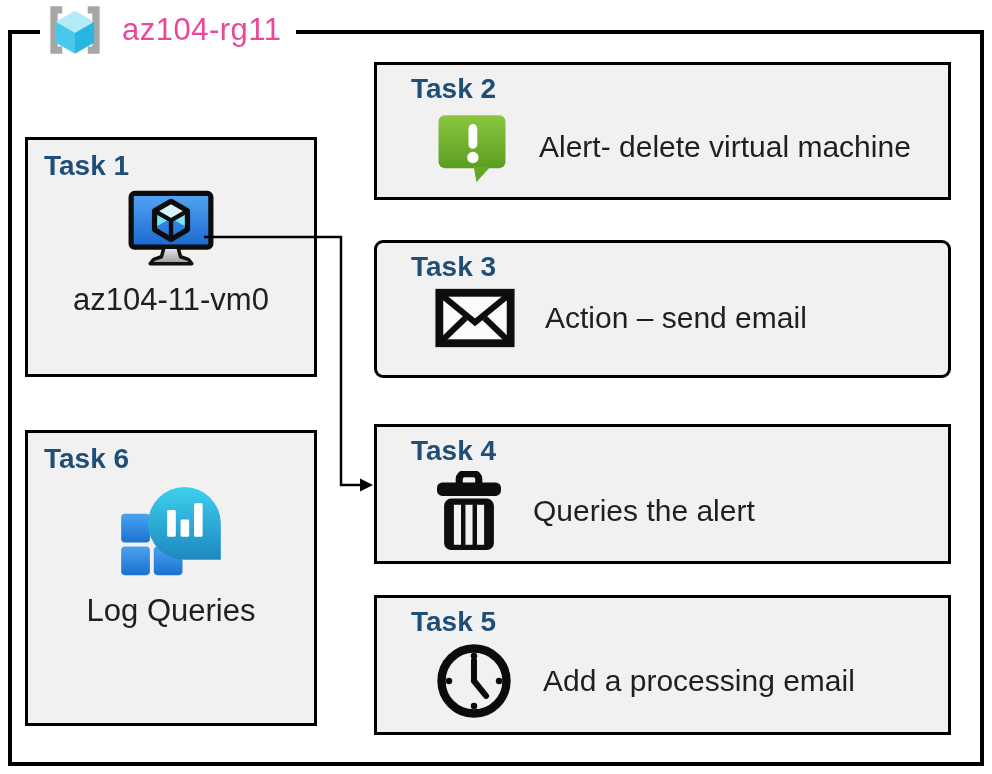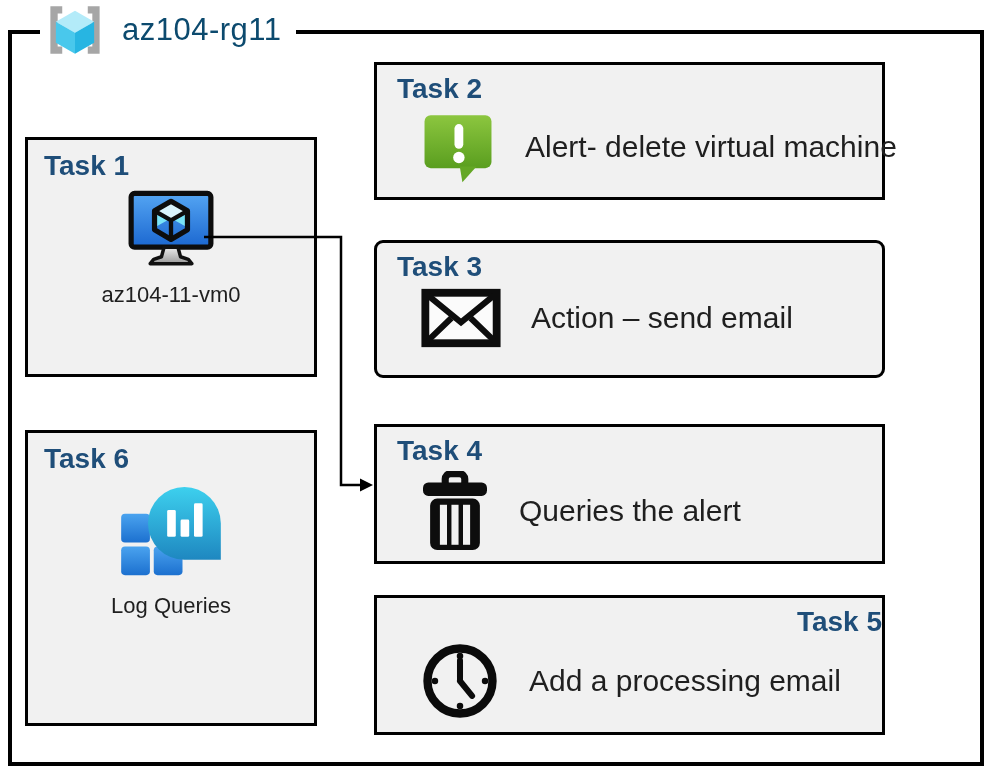--- a/index.html
+++ b/index.html
@@ -10,44 +10,44 @@
   
   .outer-box{
     position:absolute;left:8px;top:30px;width:976px;height:736px;
     border:4px solid #000;background:#ffffff;box-sizing:border-box;
   }
   .rg-header{
     position:absolute;left:40px;top:2px;height:56px;
     display:flex;align-items:center;gap:16px;background:#ffffff;
     padding:0 14px 0 4px;z-index:3;
   }
-  .rg-title{font-size:31px;color:#0c4a6e;letter-spacing:0.5px;}
+  .rg-title{font-size:31px;color:#ec4899;letter-spacing:0.5px;}
   
   .task-box{
     position:absolute;background:#f1f1f1;border:3px solid #000;
     box-sizing:border-box;z-index:1;
   }
   .task-title{
     font-size:28px;font-weight:bold;color:#1F4E79;
   }
   .left-col{left:25px;width:292px;display:flex;flex-direction:column;}
   #task1{top:137px;height:240px;}
   #task6{top:430px;height:296px;}
   .left-col .task-title{margin:10px 0 0 16px;}
   .left-col .big-icon{align-self:center;}
   #task1 .big-icon{margin-top:8px;}
   #task6 .big-icon{margin-top:12px;}
   .left-col .task-label{
-    font-size:22px;color:#1f1f1f;text-align:center;margin-top:14px;
-  }
-  .right-col{left:374px;width:511px;}
+    font-size:31px;color:#1f1f1f;text-align:center;margin-top:14px;
+  }
+  .right-col{left:374px;width:577px;padding-left:14px;}
   #task2{top:62px;height:138px;}
   #task3{top:240px;height:138px;border-radius:9px;}
   #task4{top:424px;height:140px;}
-  #task5{top:595px;height:140px;text-align:right;}
+  #task5{top:595px;height:140px;}
   .right-col .task-title{margin:8px 0 0 20px;}
   .row{display:flex;align-items:center;margin:4px 12px 0 44px;gap:30px;}
   .row .task-label{font-size:30px;color:#1f1f1f;white-space:nowrap;}
   
   .connector{
     position:absolute;left:0;top:0;width:992px;height:774px;
     z-index:2;pointer-events:none;
   }
   .icon{display:inline-flex;line-height:0;}
 </style>

